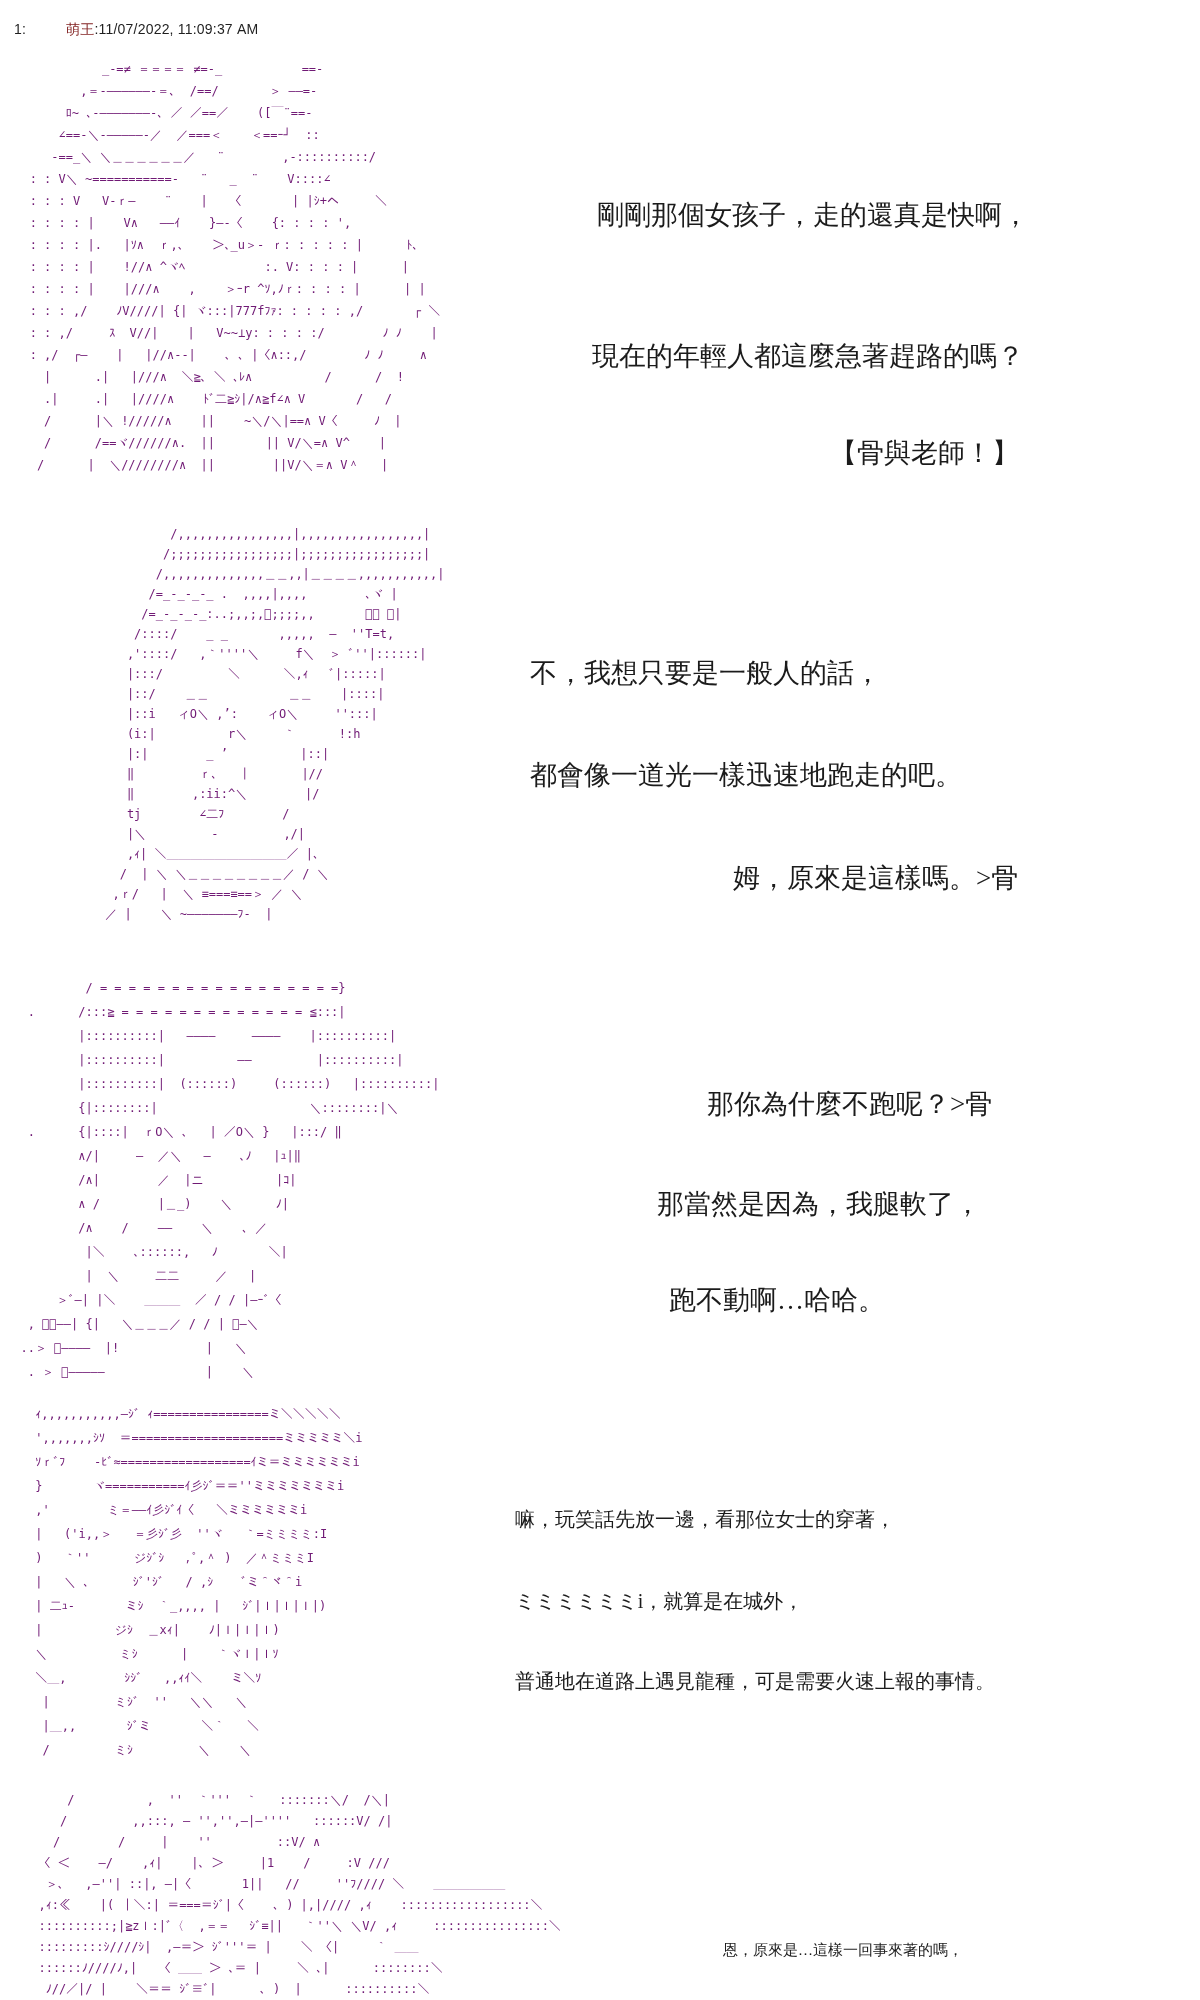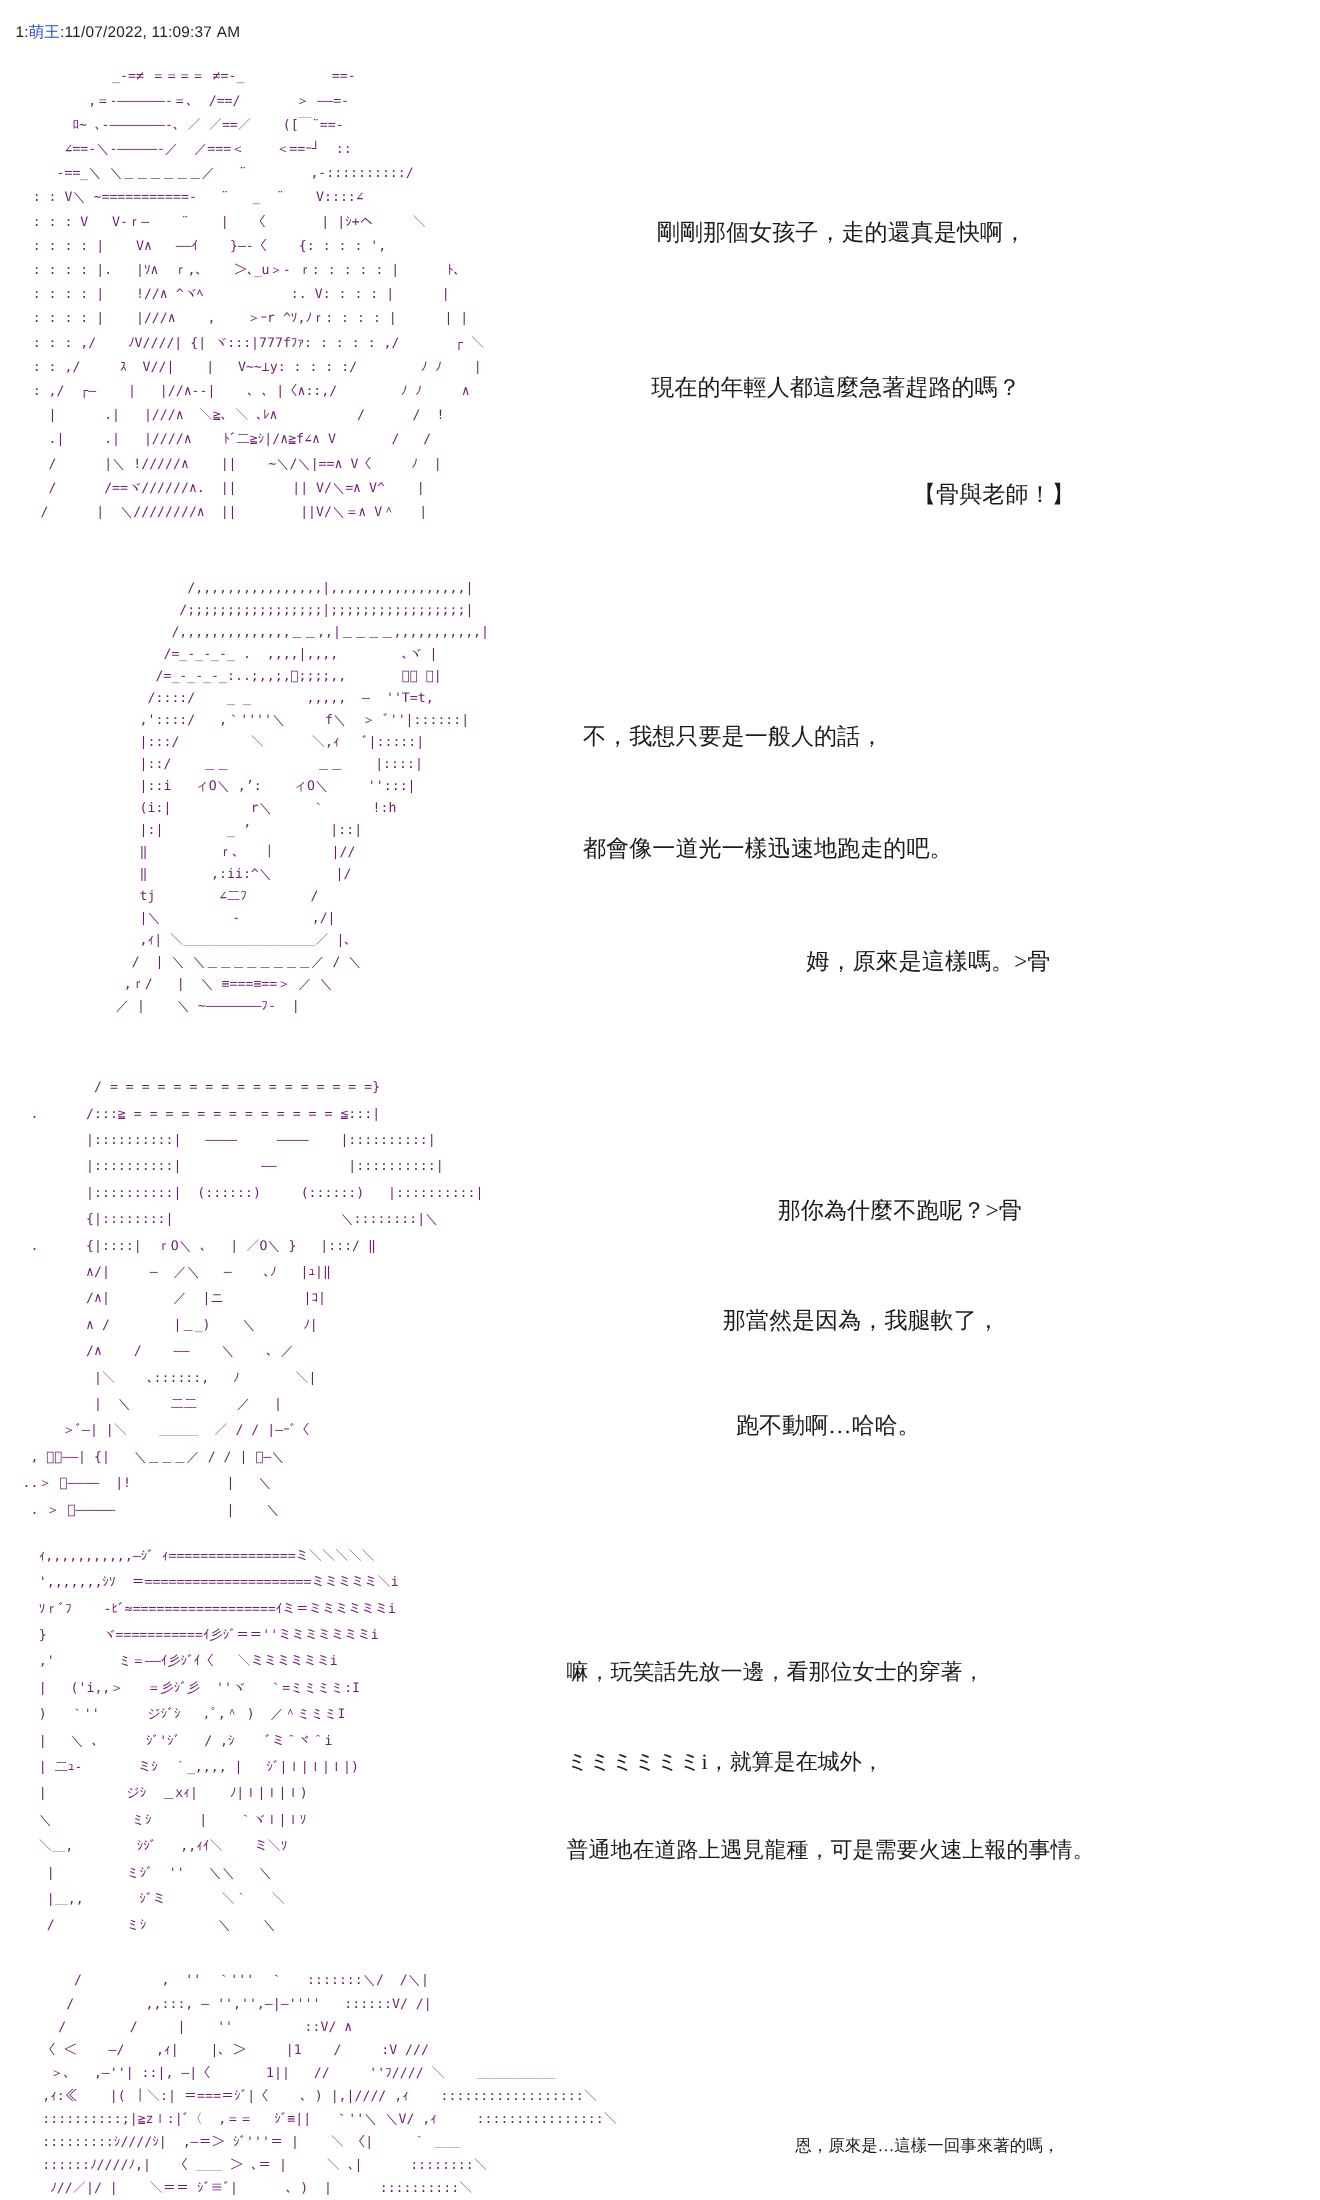--- a/index.html
+++ b/index.html
@@ -6,31 +6,31 @@
   body{
     width:1200px;height:2000px;position:relative;background:#ffffff;
     overflow:hidden;
     font-family:"Liberation Sans",sans-serif;
   }
   .header{
     position:absolute;left:14px;top:21px;
     font-size:14px;color:#1f1f1f;letter-spacing:0.2px;
     font-family:"Liberation Sans",sans-serif;
   }
-  .header .author{color:#1d4ed8;}
+  .header .author{color:#7f1d1d;margin-left:40px;}
   .aa{
     position:absolute;margin:0;color:#701a75;
     font-family:"DejaVu Sans Mono",monospace;
     font-size:12px;white-space:pre;
   }
   .dlg{
     position:absolute;color:#1b1b1b;white-space:nowrap;
     font-family:"Liberation Serif",serif;
   }
-  .dlg.big{font-size:21px;}
+  .dlg.big{font-size:27px;}
   .dlg.mid{font-size:20px;}
   .dlg.small{font-size:15px;}
 </style>
 </head>
 <body>
 
 <div class="header">
   <span>1</span><span>:</span><span class="author">萌王</span><span>:</span><span>11/07/2022, 11:09:37 AM</span>
 </div>
 

